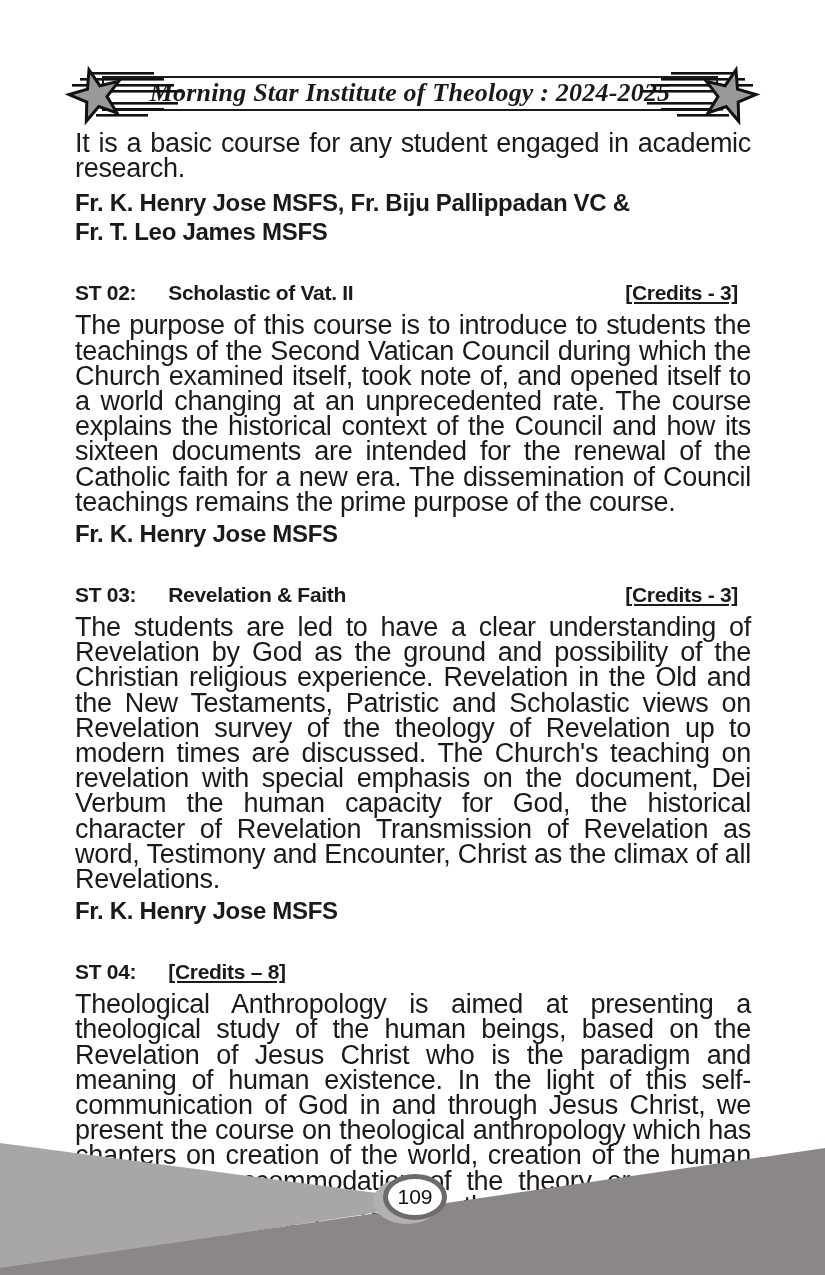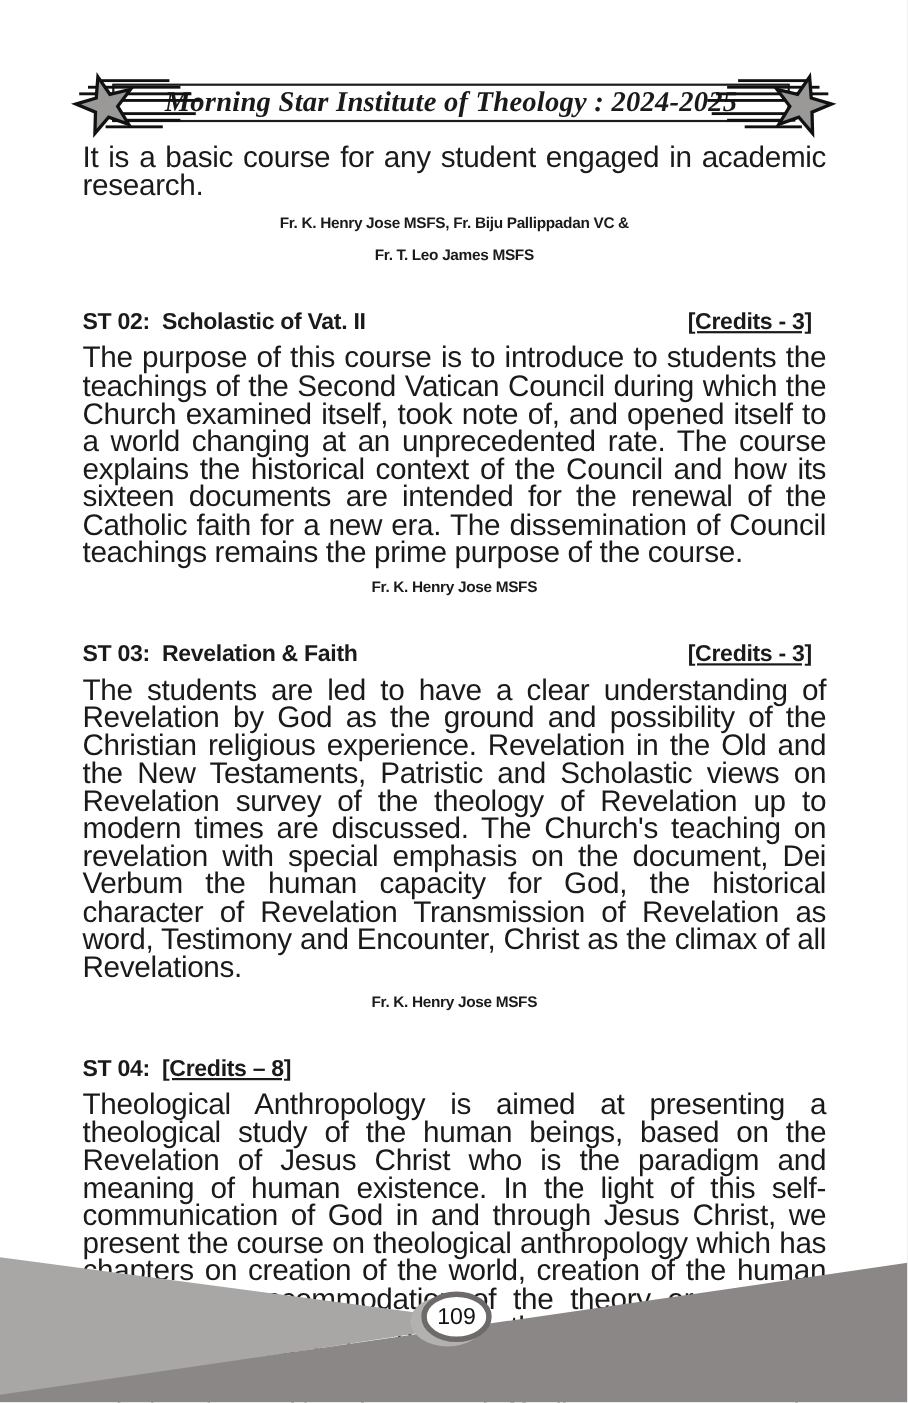--- a/index.html
+++ b/index.html
@@ -23,30 +23,30 @@
   .star-svg{position:absolute;top:64px;width:150px;height:64px;z-index:3;}
   .star-svg.left{left:62px;}
   .star-svg.right{left:613px;transform:scaleX(-1);}
   
   .content{position:absolute;left:75px;top:131px;width:676px;}
   .body-text{
     margin:0;font-size:27px;line-height:25.2px;letter-spacing:-0.3px;
     text-align:justify;
   }
   .author{
-    margin:6px 0 0 0;font-size:14px;line-height:25px;font-weight:bold;
-    text-align:center;letter-spacing:-0.3px;
+    margin:6px 0 0 0;font-size:24px;line-height:25px;font-weight:bold;
+    text-align:left;letter-spacing:-0.3px;
   }
   .intro-authors{margin-top:9px;}
   .course{margin-top:36px;}
   .course-heading{
     display:flex;align-items:baseline;font-weight:bold;font-size:21px;
     line-height:25px;letter-spacing:-0.3px;
   }
-  .course-code{margin-right:11px;white-space:nowrap;}
+  .course-code{margin-right:32px;white-space:nowrap;}
   .course-title{flex:1;white-space:nowrap;}
   .course-credits{white-space:nowrap;padding-right:13px;text-decoration:underline;}
   .course .body-text{margin-top:8px;}
   
   .footer-art{position:absolute;left:0;bottom:0;width:762px;height:135px;}
   .footer-art svg{display:block;}
   .badge-num{
     font-family:"Liberation Sans",sans-serif;font-size:21px;fill:#111;
   }
 </style>

